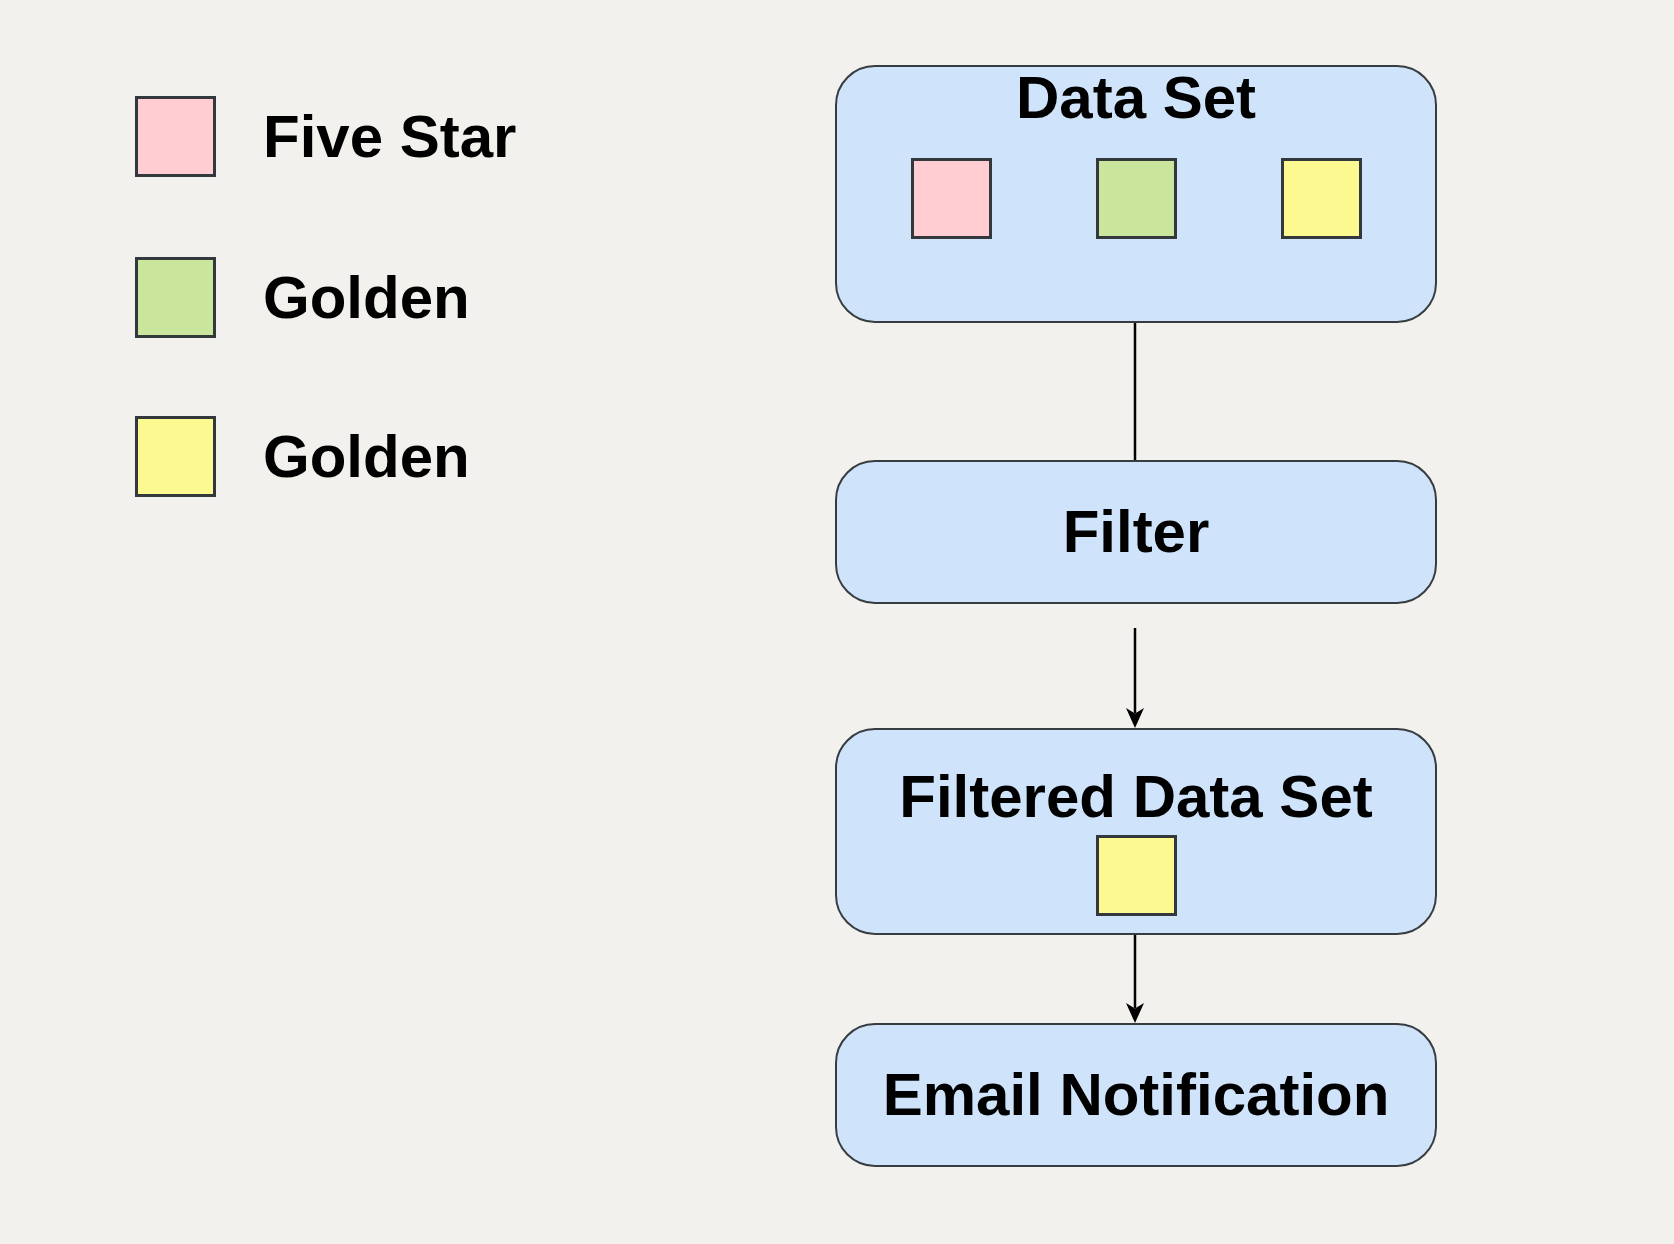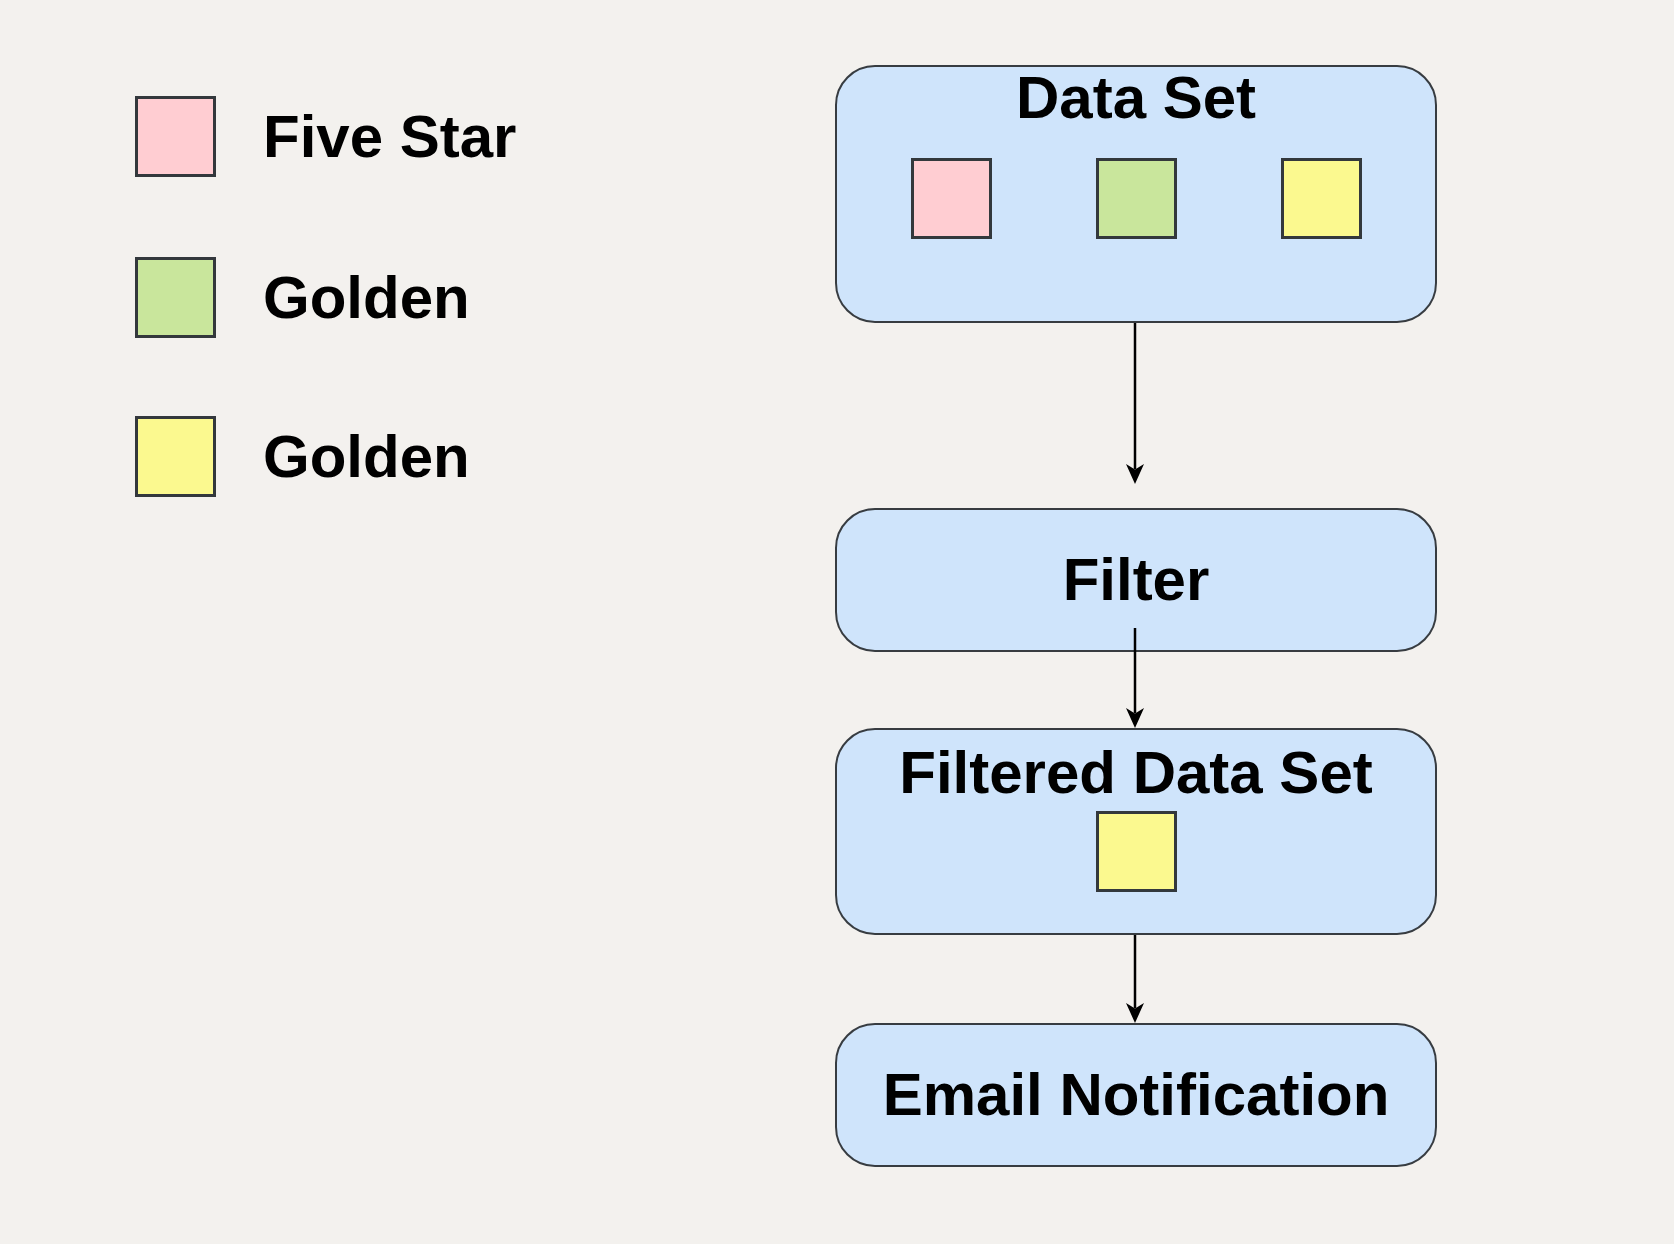--- a/index.html
+++ b/index.html
@@ -39,26 +39,26 @@
     box-sizing: border-box;
     border: 2px solid #373C41;
     border-radius: 40px;
     display: flex; flex-direction: column; align-items: center;
   }
   .node-title {
     font-size: 60px; color: #000; line-height: 62px; white-space: nowrap;
     text-align: center;
   }
   .node-dataset        { top: 65px;   height: 258px; }
-  .node-filter         { top: 508px;  height: 144px; justify-content: center; }
+  .node-filter         { top: 460px;  height: 144px; justify-content: center; }
   .node-filtered       { top: 728px;  height: 207px; }
   .node-email          { top: 1023px; height: 144px; justify-content: center; }
 
   .node-dataset .node-title  { }
-  .node-filtered .node-title { padding-top: 12px; }
+  .node-filtered .node-title { padding-top: 36px; }
 
   .swatch-row {
     display: flex; gap: 104px; margin-top: 29px;
   }
   .node-filtered .swatch-single { margin-top: 7px; }
 
   
   .arrow { position: absolute; left: 1122px; width: 26px; }
   .arrow.a1 { top: 323px; height: 161px; }
   .arrow.a2 { top: 628px; height: 100px; }

